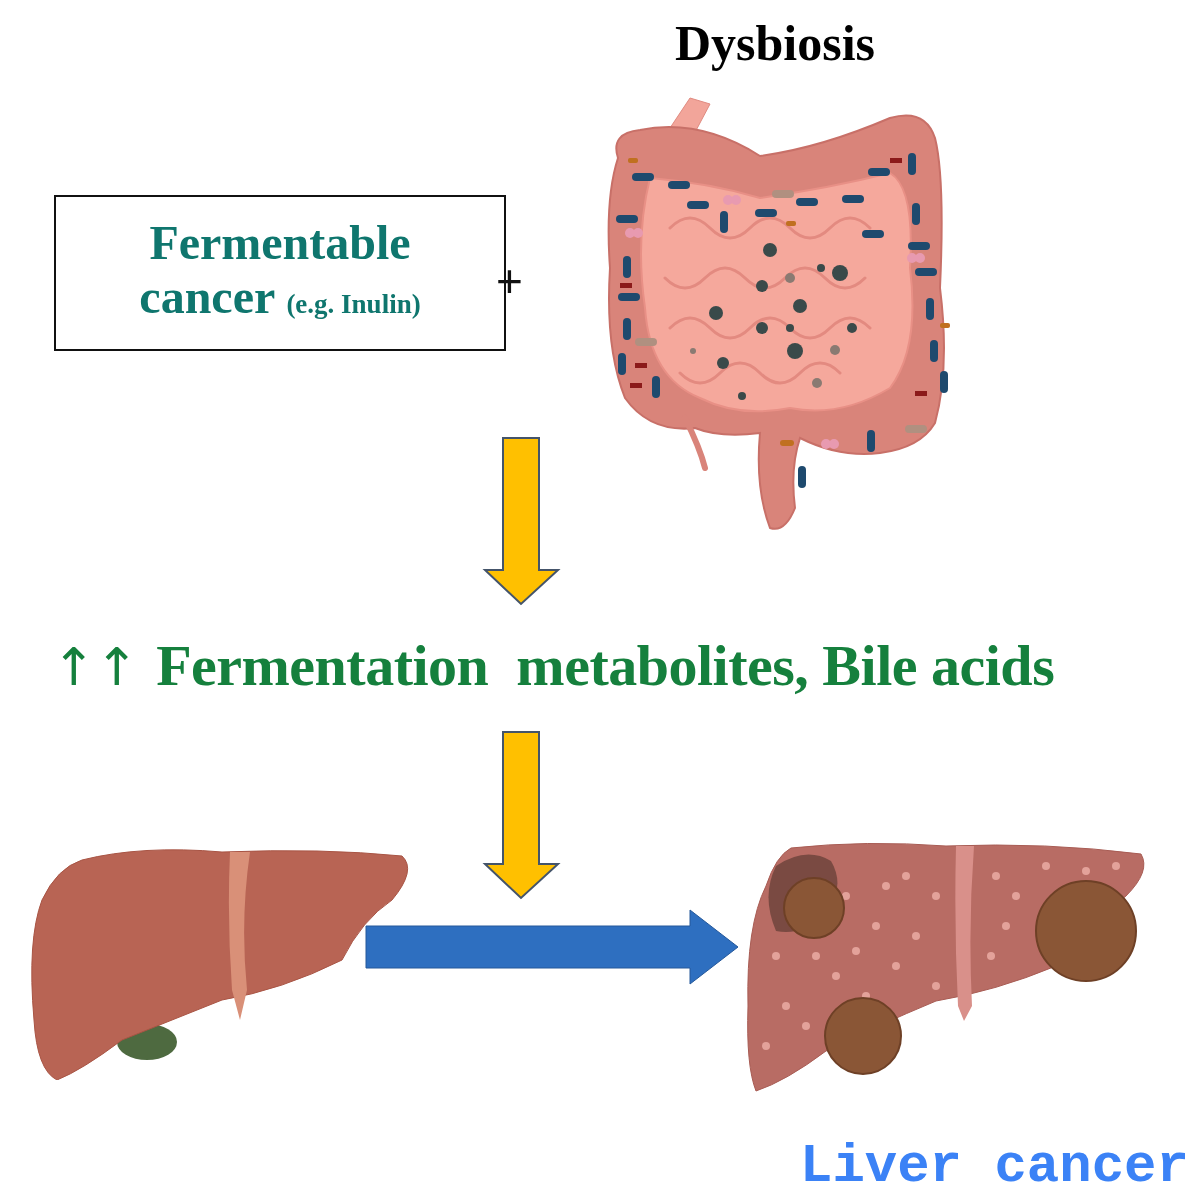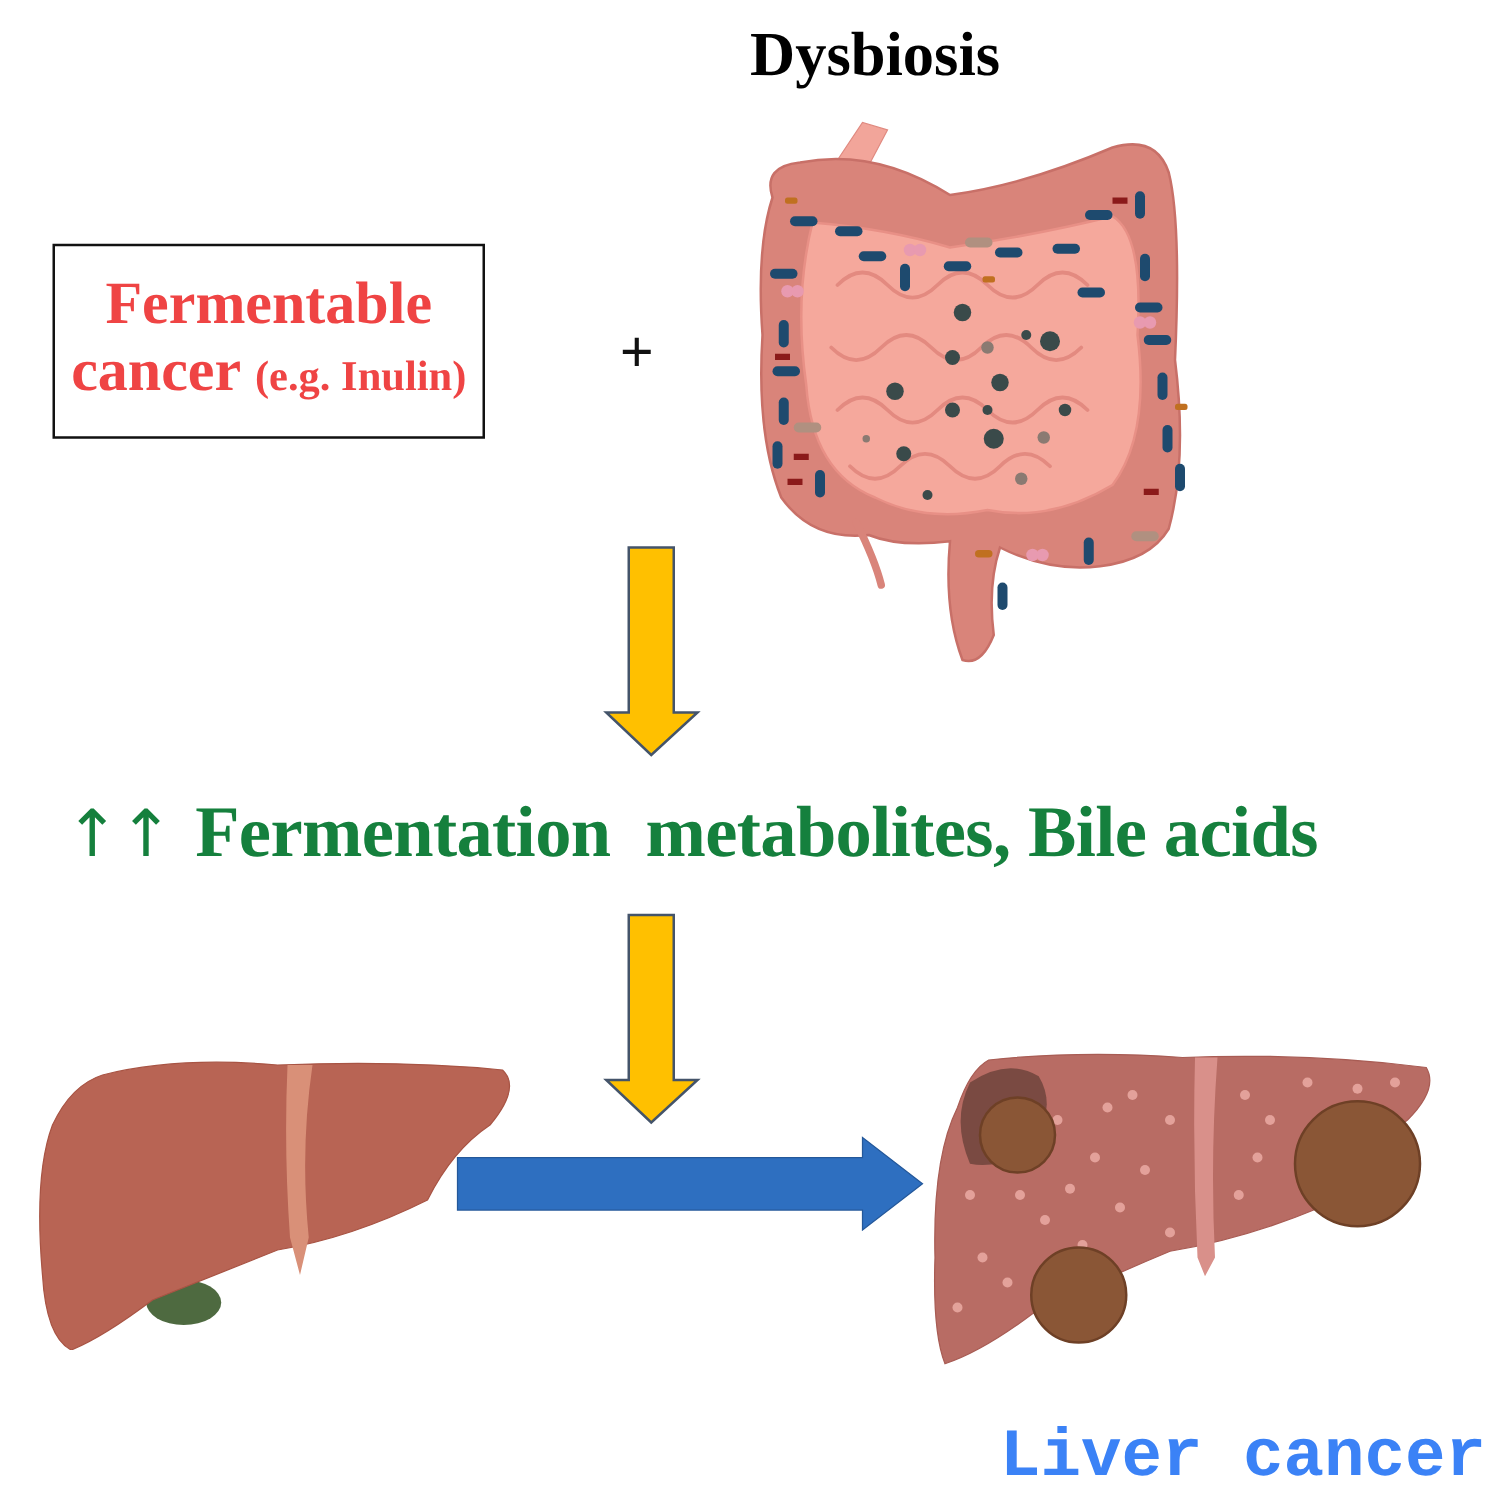--- a/index.html
+++ b/index.html
@@ -1,22 +1,22 @@
 <!DOCTYPE html>
 <html><head>
 <meta charset="utf-8">
 <style>
   html, body { margin:0; padding:0; background:#ffffff; }
   body { width:1192px; height:1191px; position:relative; overflow:hidden; font-family:"Liberation Serif", serif; }
   .abs { position:absolute; }
-  .title-dys { left:600px; top:14px; width:350px; font-weight:bold; font-size:50px; color:#000; }
-  .fiber-box { left:42px; top:195px; width:346px; height:156px; border:2px solid #111; box-sizing:border-box; text-align:center; color:#ef4444; font-weight:bold; }
+  .title-dys { left:600px; top:14px; width:350px; text-align:center; font-weight:bold; font-size:50px; color:#000; }
+  .fiber-box { left:54px; top:195px; width:452px; height:156px; border:2px solid #111; box-sizing:border-box; text-align:center; color:#0f766e; font-weight:bold; }
   .fiber-l1 { display:block; font-size:48px; margin-top:20px; line-height:52px; }
   .fiber-l2 { display:block; font-size:48px; line-height:56px; }
-  .fiber-l2 .small { font-size:34px; }
+  .fiber-l2 .small { font-size:27px; }
   .plus { left:496px; top:258px; font-family:"Liberation Sans", sans-serif; font-size:46px; color:#111; line-height:46px; }
   .metab { left:52px; top:632px; white-space:nowrap; font-weight:bold; font-size:58px; color:#15803d; letter-spacing:-0.5px; }
   .metab .arrows { font-weight:normal; font-family:"DejaVu Sans", sans-serif; font-size:52px; margin-right:18px; }
   .cancer-label { left:800px; top:1136px; font-weight:bold; font-size:54px; color:#3b82f6; white-space:nowrap;font-family:Liberation Mono, monospace; }
 </style>
 </head>
 <body>
 
 <div class="abs title-dys">Dysbiosis</div>
 

